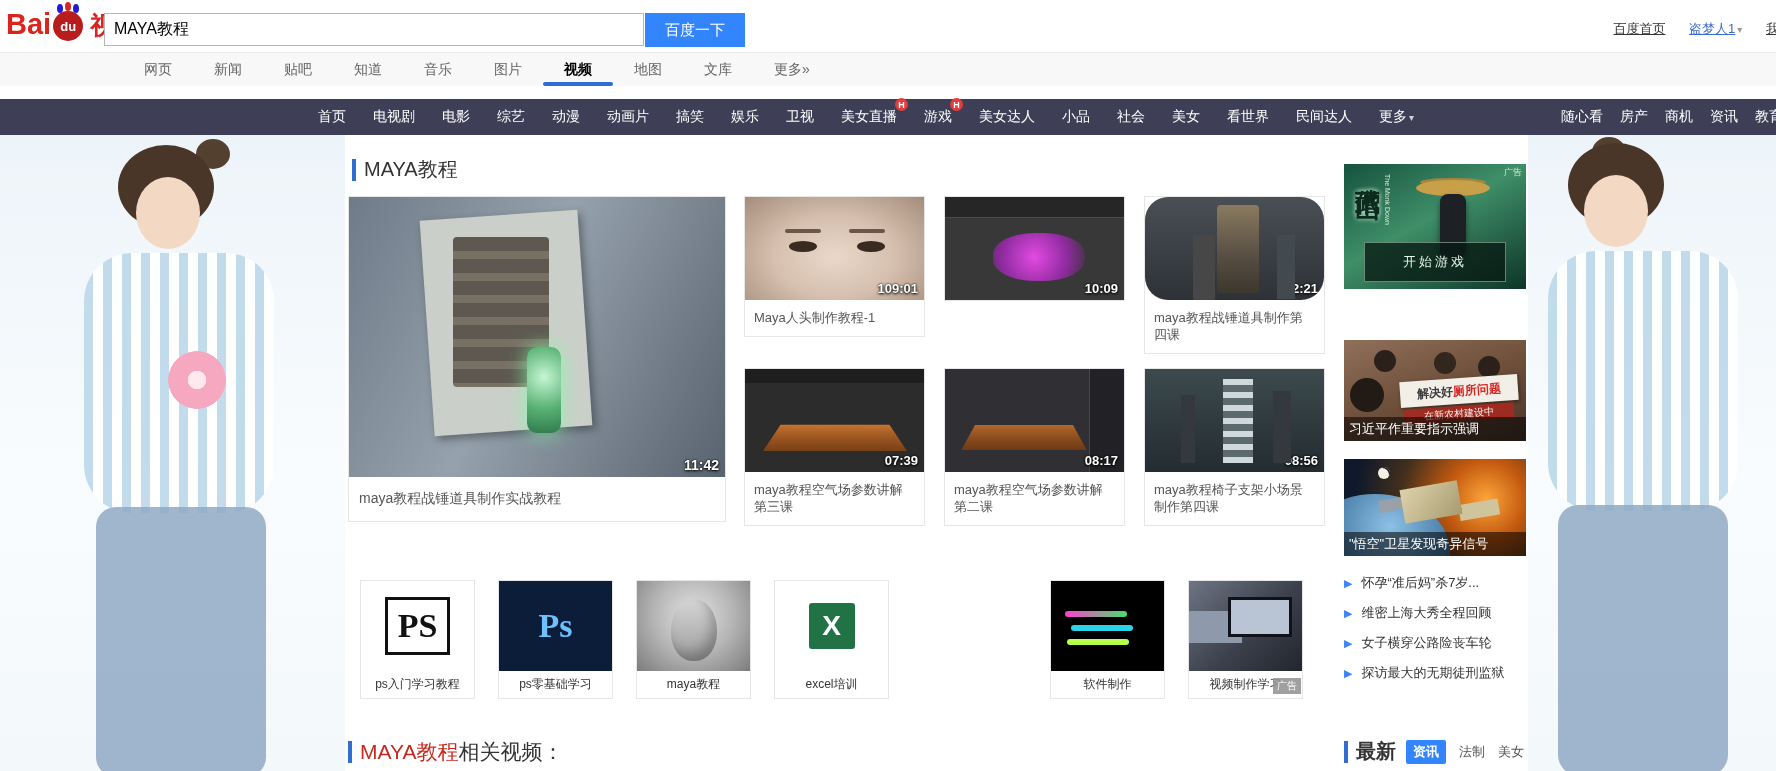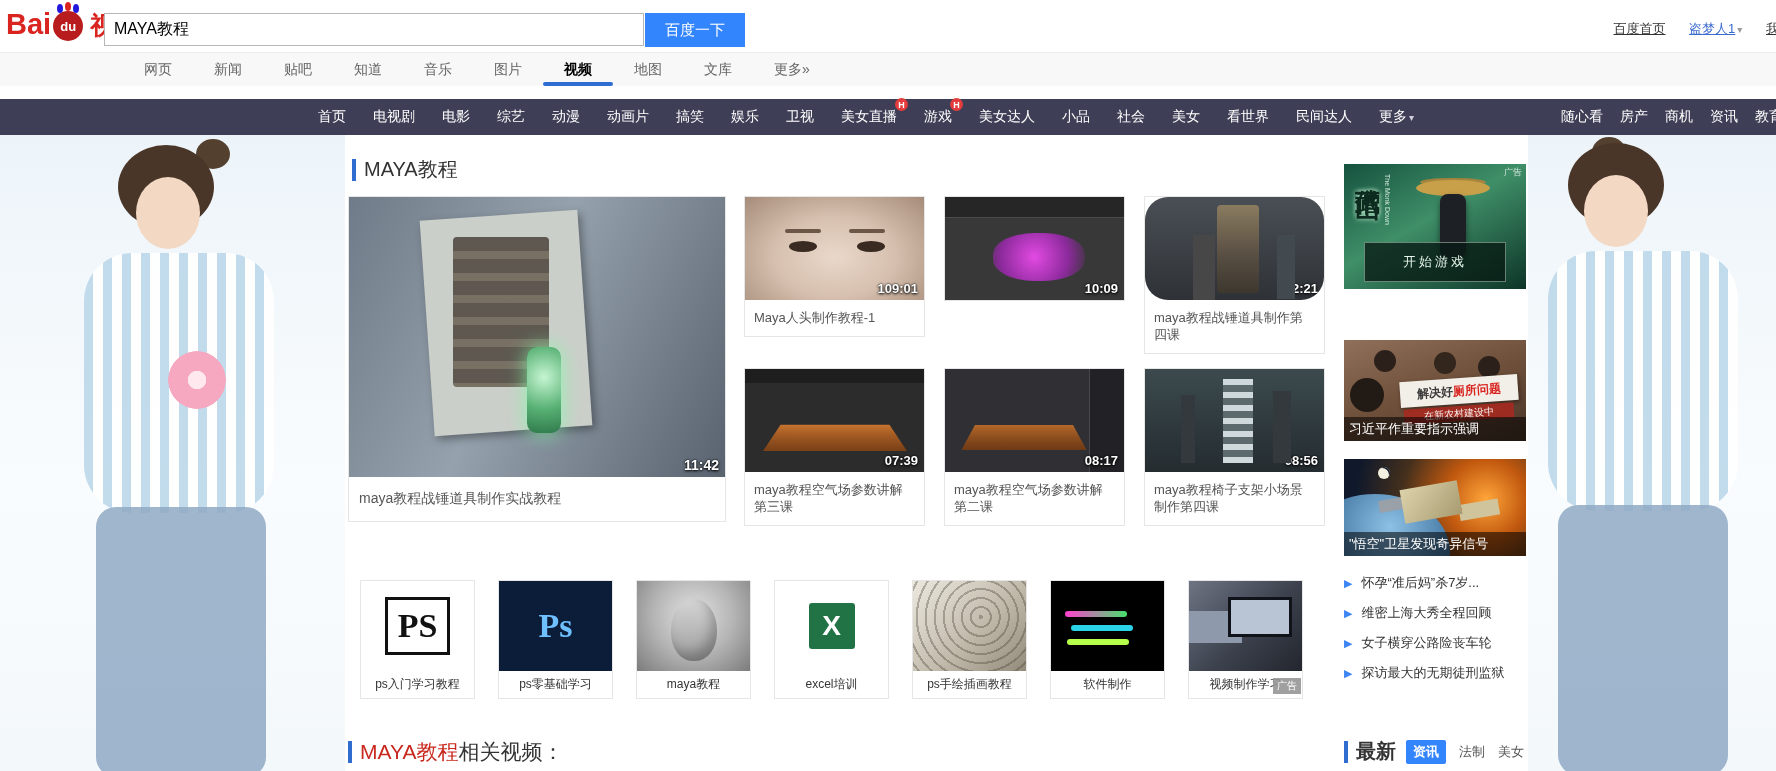--- a/index.html
+++ b/index.html
@@ -345,24 +345,20 @@
   <div class="card course co3">
     <div class="course-img c-maya"></div>
     <div class="course-label">maya教程</div>
   </div>
   <div class="card course co4">
     <div class="course-img c-excel">
       <span class="xl-box">X</span>
     </div>
     <div class="course-label">excel培训</div>
   </div>
-  <div class="card course co5">
-    <div class="course-img c-draw"></div>
-    <div class="course-label">ps手绘插画教程</div>
-  </div>
   <div class="card course co6">
     <div class="course-img c-soft"></div>
     <div class="course-label">软件制作</div>
   </div>
   <div class="card course co7">
     <div class="course-img c-video"></div>
     <div class="course-label">
         <span>视频制作学习</span>
         <span class="ad-badge">广告</span>
       </div>

